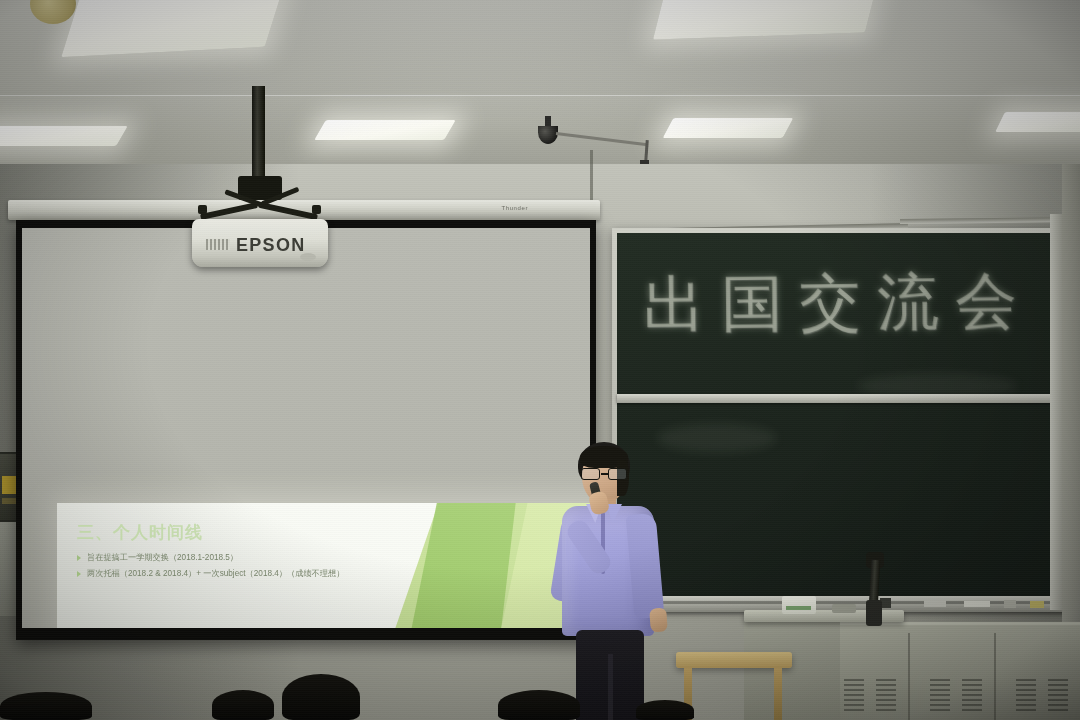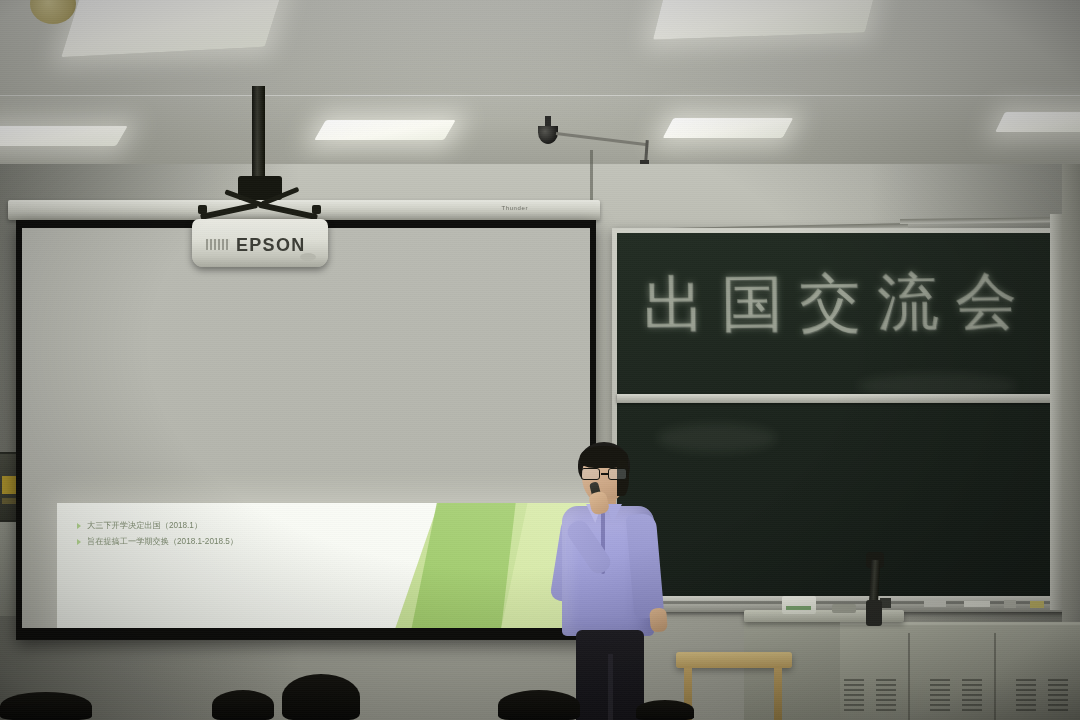--- a/index.html
+++ b/index.html
@@ -582,28 +582,29 @@
   </div>
   <div class="screen-frame"></div>
   <div class="screen-canvas">
 
     <div class="slide">
       <div class="g1"></div>
       <div class="g2"></div>
       <div class="g3"></div>
 
       <div class="slide-inner">
+        <div class="slide-title">三、个人时间线</div>
         <ul class="bullets">
           <li>
               <span class="tri"></span>
-              <span class="bt">大三下开学决定出国（2018.1）</span>
+              <span class="bt">旨在提搞工一学期交换（2018.1-2018.5）</span>
             </li>
           <li>
               <span class="tri"></span>
-              <span class="bt">旨在提搞工一学期交换（2018.1-2018.5）</span>
+              <span class="bt">两次托福（2018.2 &amp; 2018.4）+ 一次subject（2018.4）（成绩不理想）</span>
             </li>
 
         </ul>
       </div>
     </div>
   </div>
 
   <div class="proj-pole"></div>
   <div class="proj-head"></div>
   <div class="proj-arm">

